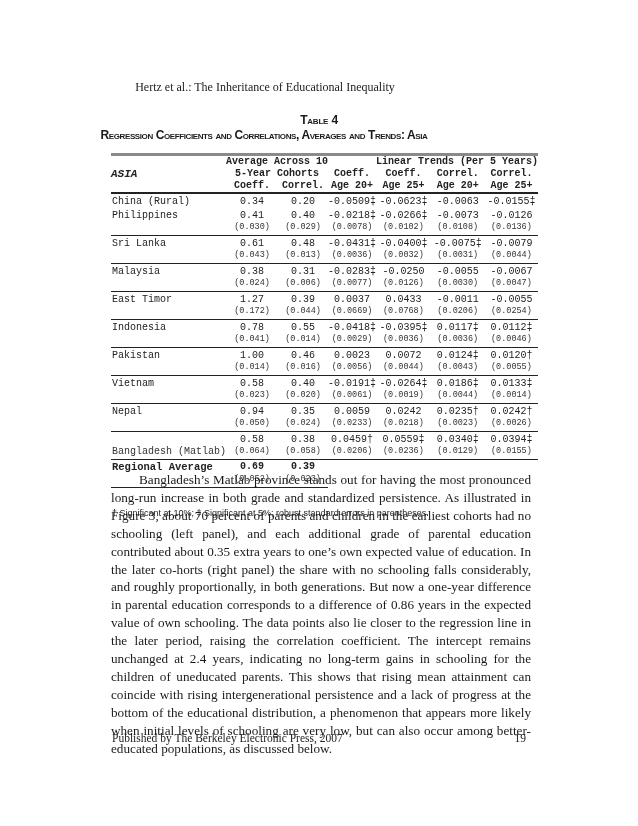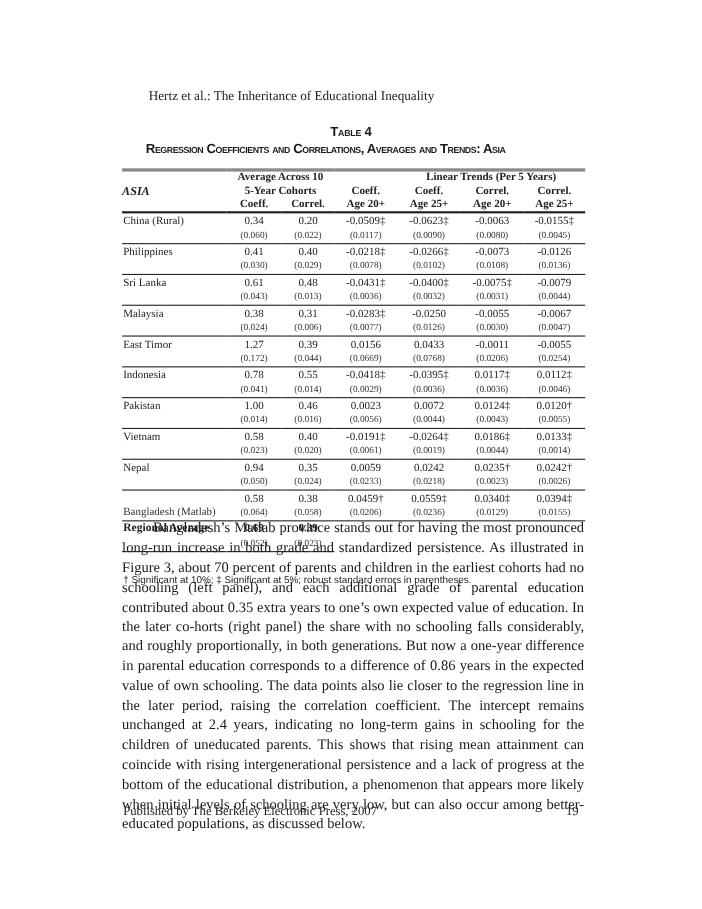--- a/index.html
+++ b/index.html
@@ -40,32 +40,31 @@
       position: absolute;
       top: 128px;
       left: 0;
       width: 528px;
       text-align: center;
       font-family: "Liberation Sans", sans-serif;
       font-weight: bold;
       font-size: 12px;
       font-variant: small-caps;
       letter-spacing: -0.4px;
-      margin-left: 32px;
     }
     .data-table-wrap {
       position: absolute;
       top: 153px;
       left: 111px;
       width: 421px;
     }
     table.data-table {
       width: 421px;
       border-collapse: collapse;
-      font-family: Liberation Serif, serif;
+      font-family: Liberation Mono, monospace;
       font-size: 10px;
       color: #222;
     }
     table.data-table td, table.data-table th {
       padding: 0;
       text-align: center;
       font-weight: normal;
       white-space: nowrap;
     }
     .top-rule {
@@ -197,29 +196,20 @@
     <tbody id="table-body">
     <tr class="val">
           <td class="country">China (Rural)</td>
           <td>0.34</td>
           <td>0.20</td>
           <td>-0.0509‡</td>
           <td>-0.0623‡</td>
           <td>-0.0063</td>
           <td>-0.0155‡</td>
         </tr>
-        <tr class="se sep">
-          <td class="country"></td>
-          <td>(0.060)</td>
-          <td>(0.022)</td>
-          <td>(0.0117)</td>
-          <td>(0.0090)</td>
-          <td>(0.0080)</td>
-          <td>(0.0045)</td>
-        </tr>
         <tr class="val">
           <td class="country">Philippines</td>
           <td>0.41</td>
           <td>0.40</td>
           <td>-0.0218‡</td>
           <td>-0.0266‡</td>
           <td>-0.0073</td>
           <td>-0.0126</td>
         </tr>
         <tr class="se sep">
@@ -264,21 +254,21 @@
           <td>(0.006)</td>
           <td>(0.0077)</td>
           <td>(0.0126)</td>
           <td>(0.0030)</td>
           <td>(0.0047)</td>
         </tr>
         <tr class="val">
           <td class="country">East Timor</td>
           <td>1.27</td>
           <td>0.39</td>
-          <td>0.0156</td>
+          <td>0.0037</td>
           <td>0.0433</td>
           <td>-0.0011</td>
           <td>-0.0055</td>
         </tr>
         <tr class="se sep">
           <td class="country"></td>
           <td>(0.172)</td>
           <td>(0.044)</td>
           <td>(0.0669)</td>
           <td>(0.0768)</td>

